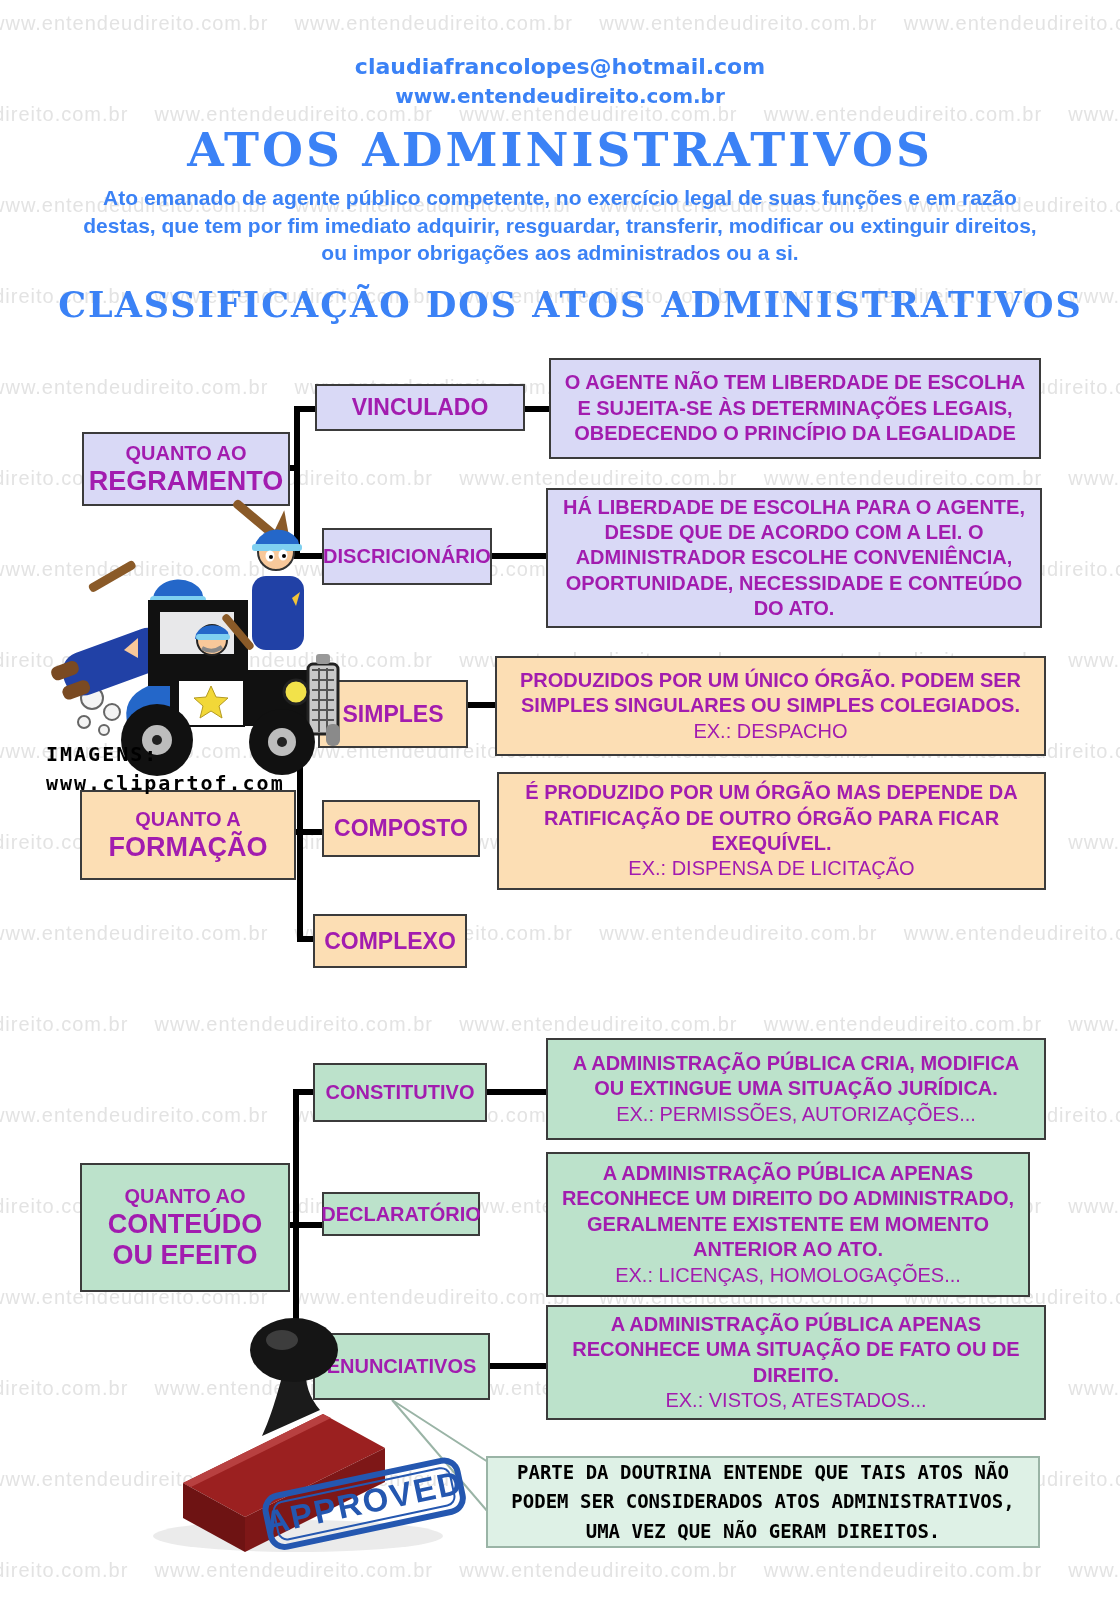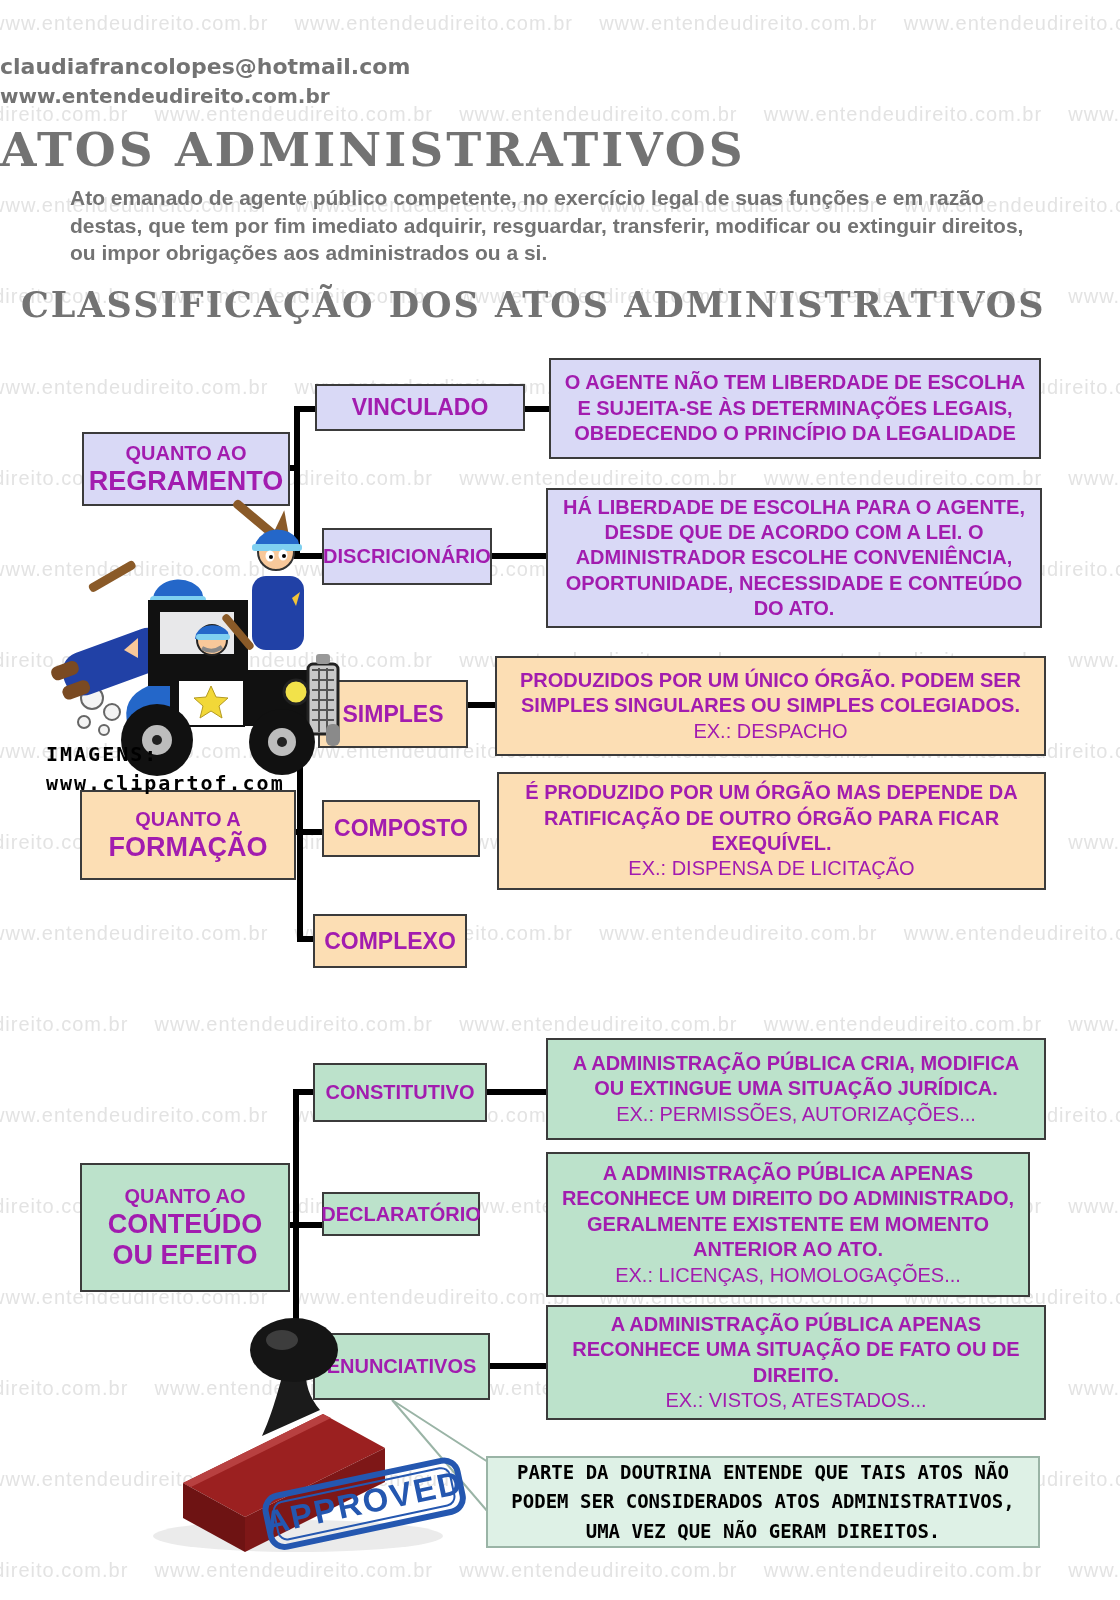--- a/index.html
+++ b/index.html
@@ -2,21 +2,21 @@
 <html lang="pt"><head>
 <meta charset="utf-8">
 <style>
   html,body{margin:0;padding:0;background:#fff;}
   #page{position:relative;width:1120px;height:1600px;background:#fff;overflow:hidden;
         font-family:"Liberation Sans",sans-serif;}
   
   .wm-row{position:absolute;white-space:nowrap;z-index:0;
           font:20px "Liberation Sans",sans-serif;letter-spacing:1px;}
   
-  .hdr{position:absolute;left:0;right:0;text-align:left;z-index:2;color:#737373;}
+  .hdr{position:absolute;left:0;right:0;text-align:center;z-index:2;color:#3b82f6;}
   #email{top:54px;font:600 22px "DejaVu Sans",sans-serif;}
   #site{top:84px;font:600 20px "DejaVu Sans",sans-serif;}
   #title{top:122px;font:bold 47px "DejaVu Serif",serif;letter-spacing:3px;}
   #definition{top:184px;left:70px;right:70px;font:bold 21px "Liberation Sans",sans-serif;line-height:1.32;}
   #subtitle{top:284px;font:bold 35px "DejaVu Serif",serif;letter-spacing:2px;padding-left:21px;}
   
   .box{position:absolute;border:2px solid #3b3b3b;box-sizing:border-box;z-index:2;
        display:flex;flex-direction:column;align-items:center;justify-content:center;
        text-align:center;color:#a21caf;}
   .lav{background:#d9d9f6;} .org{background:#fcdeb4;} .grn{background:#bce2cb;}

